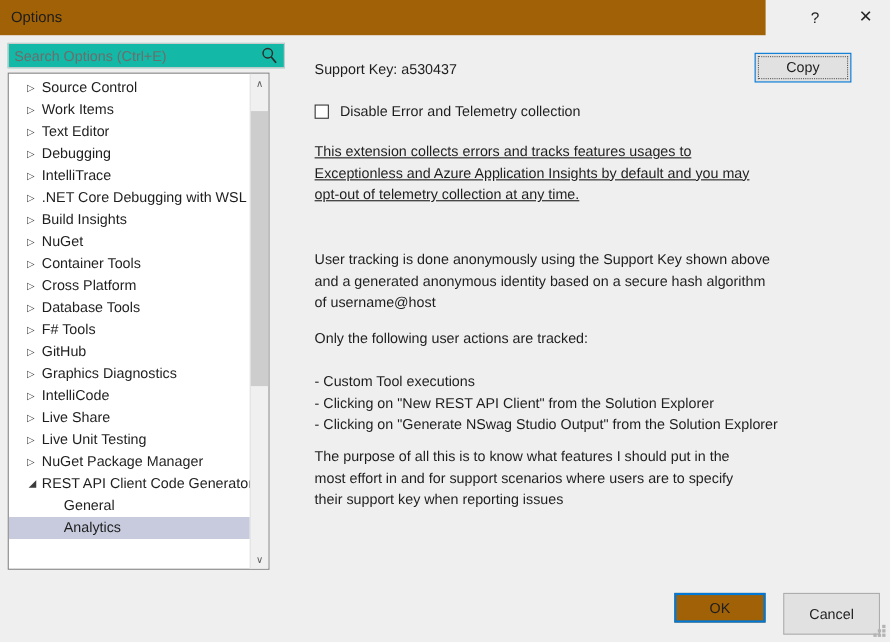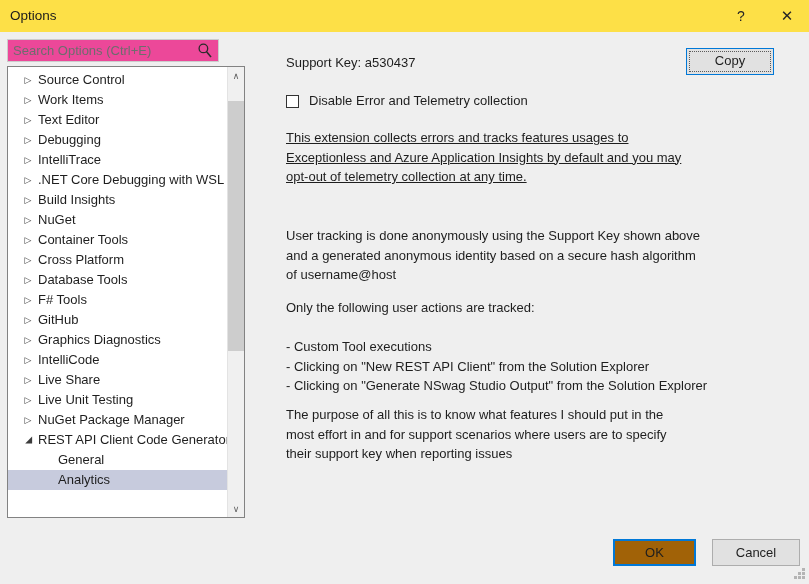--- a/index.html
+++ b/index.html
@@ -14,22 +14,22 @@
     font-size: 13px;
     color: #1e1e1e;
     overflow: hidden;
     position: relative;
   }
 
   
   #titlebar {
     position: absolute;
     left: 0; top: 0;
-    width: 809px; height: 32px;
-    background: #fde047;
+    width: 696px; height: 32px;
+    background: #a16207;
     text-decoration: underline;
   }
   #title-text {
     position: absolute;
     left: 10px; top: 8px;
     font-size: 13.5px;
     color: #1b1b1b;
     white-space: nowrap;
   }
   .tb-btn {
@@ -43,22 +43,22 @@
   }
   #help-button { left: 718px; }
   #close-button { left: 764px; }
   .tb-glyph { font-size: 14px; line-height: 1; }
   #close-button .tb-glyph { font-size: 15px; }
 
   
   #search-box {
     position: absolute;
     left: 7px; top: 39px;
-    width: 212px; height: 23px;
-    background: #ec4899;
+    width: 252px; height: 23px;
+    background: #14b8a6;
     border: 1px solid #cccccc;
     box-sizing: border-box;
   }
   #search-input {
     position: absolute;
     left: 5px; top: 3px;
     width: 200px;
     border: none;
     outline: none;
     background: transparent;
@@ -223,21 +223,21 @@
     box-sizing: border-box;
     font-family: "Liberation Sans", sans-serif;
     font-size: 13px;
     color: #1e1e1e;
     cursor: default;
     padding: 0;
   }
   #cancel-button {
     position: absolute;
     left: 712px; top: 539px;
-    width: 88px; height: 27px;
+    width: 88px; height: 38px;
     background: #e1e1e1;
     border: 1px solid #adadad;
     box-sizing: border-box;
     font-family: "Liberation Sans", sans-serif;
     font-size: 13px;
     color: #1e1e1e;
     cursor: default;
     padding: 0;
   }
 

